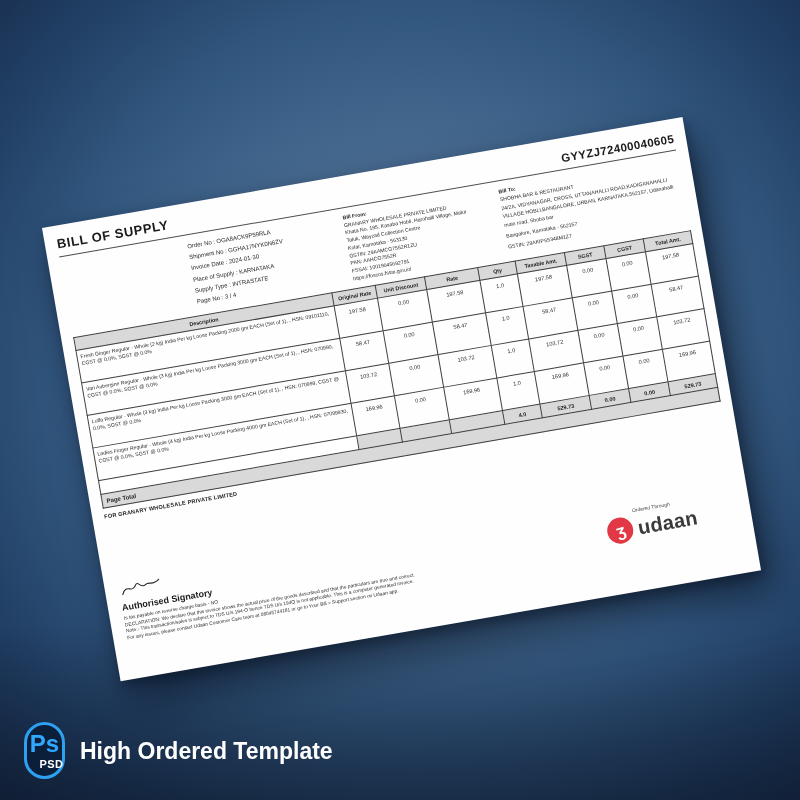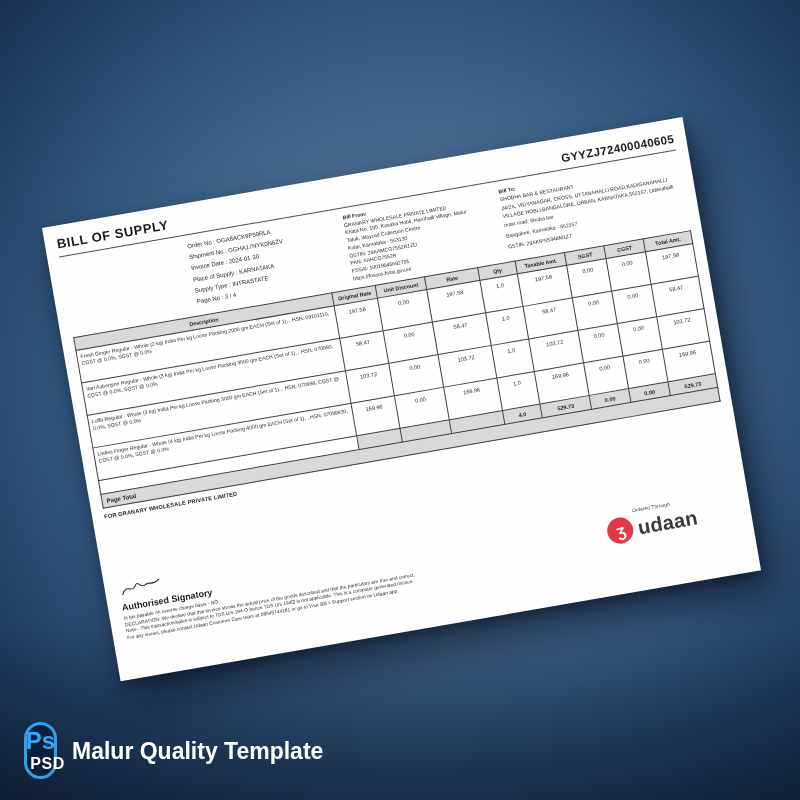--- a/index.html
+++ b/index.html
@@ -69,26 +69,26 @@
   .udaan-circle {
     width:26px; height:26px; border-radius:50%; background:#e23744;
     display:flex; align-items:center; justify-content:center;
   }
   .udaan-glyph { color:#fff; font-weight:bold; font-size:17px; line-height:17px; transform:rotate(-8deg); }
   .udaan-name { margin-left:5px; font-size:20px; font-weight:bold; color:#3a3a3a; letter-spacing:0.3px; }
 
   
   .footer { position:absolute; left:24px; top:722px; display:flex; align-items:center; }
   .ps-badge {
-    width:33px; height:57px; border:3px solid #2ea0ef; border-radius:24px;
+    width:41px; height:57px; border:3px solid #2ea0ef; border-radius:24px;
     background:#0c1f3a; display:flex; flex-direction:column;
     align-items:center; justify-content:center;
   }
   .ps-top { color:#31a8ff; font-size:24px; font-weight:bold; line-height:24px; }
-  .ps-bottom { color:#ffffff; font-size:16px; font-weight:bold; margin-top:2px; letter-spacing:0.5px;margin-left:14px; }
+  .ps-bottom { color:#ffffff; font-size:11px; font-weight:bold; margin-top:2px; letter-spacing:0.5px;margin-left:14px; }
   .caption { margin-left:15px; color:#ffffff; font-weight:bold; font-size:23px; line-height:28px; }
 </style>
 </head>
 <body>
 
 <div class="stage">
 
   <div class="sheet">
 
     <div class="doc-header">
@@ -248,17 +248,17 @@
     </div>
 
   </div>
 
   <div class="footer">
     <div class="ps-badge">
       <div class="ps-top">Ps</div>
       <div class="ps-bottom">PSD</div>
     </div>
     <div class="caption">
-      <div>Malur Quality Template</div>
+      <div>High Ordered Template</div>
     </div>
   </div>
 
 </div>
 
 </body></html>

